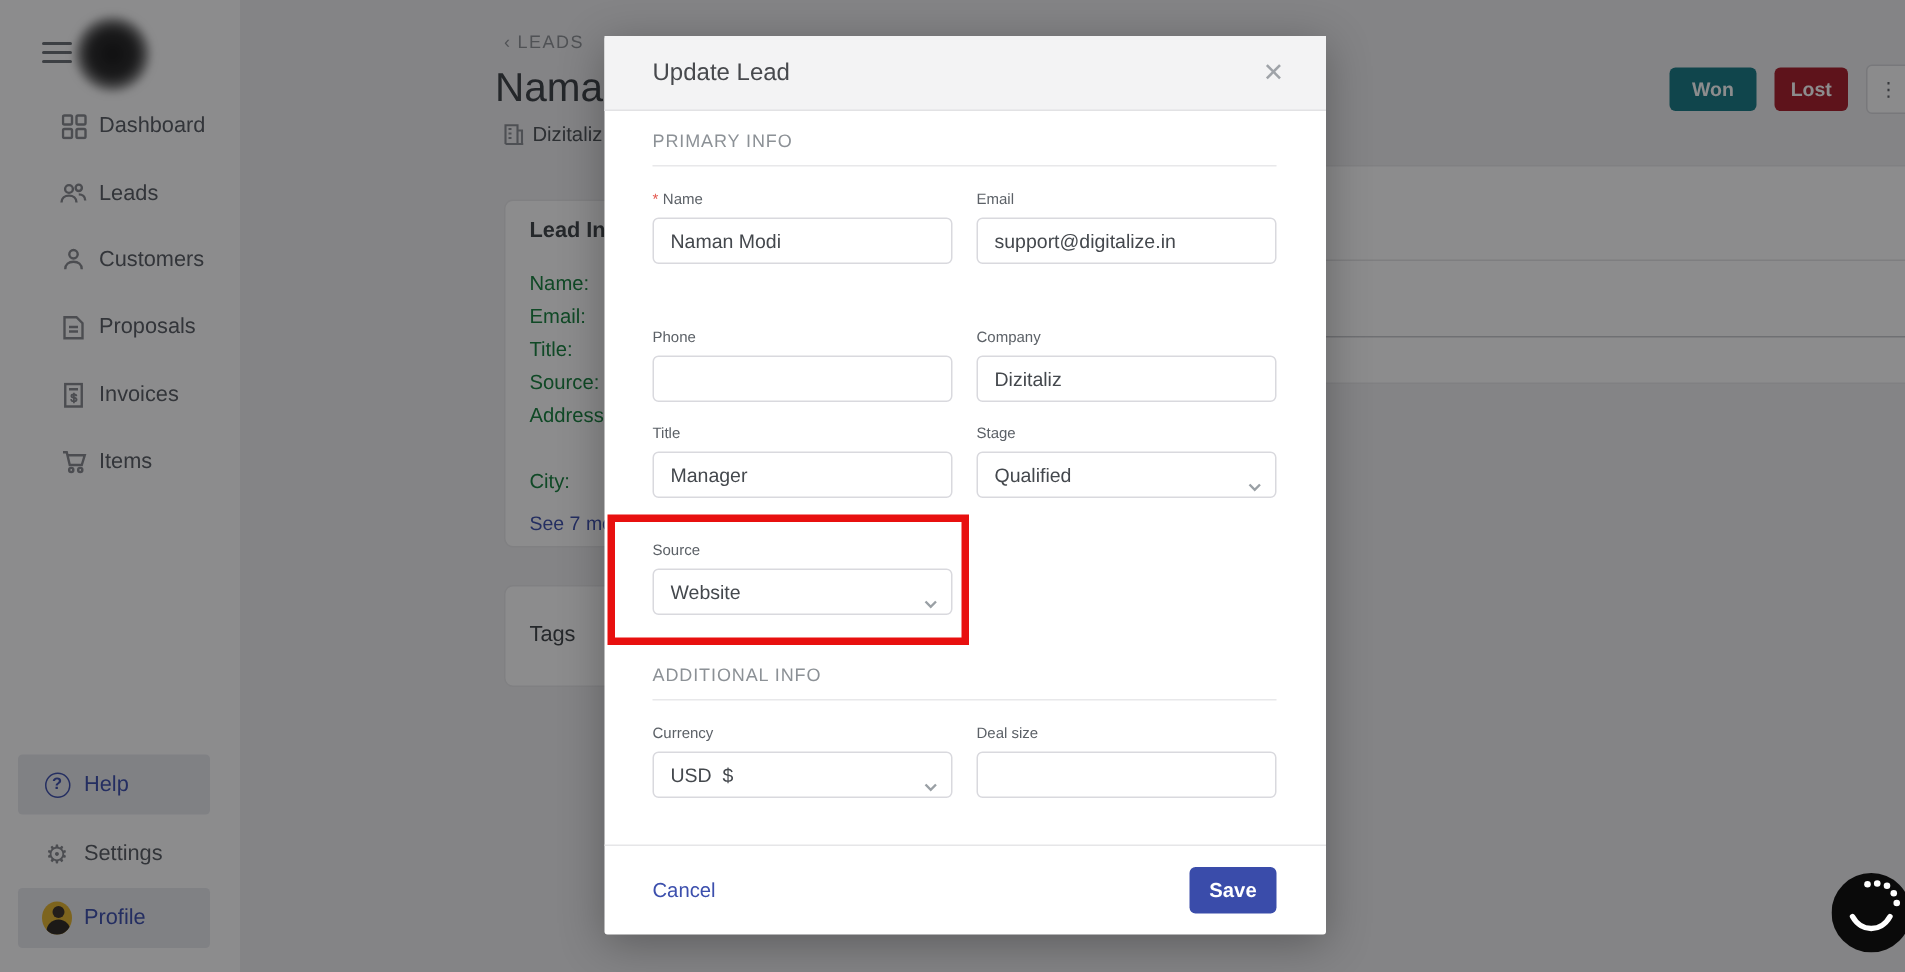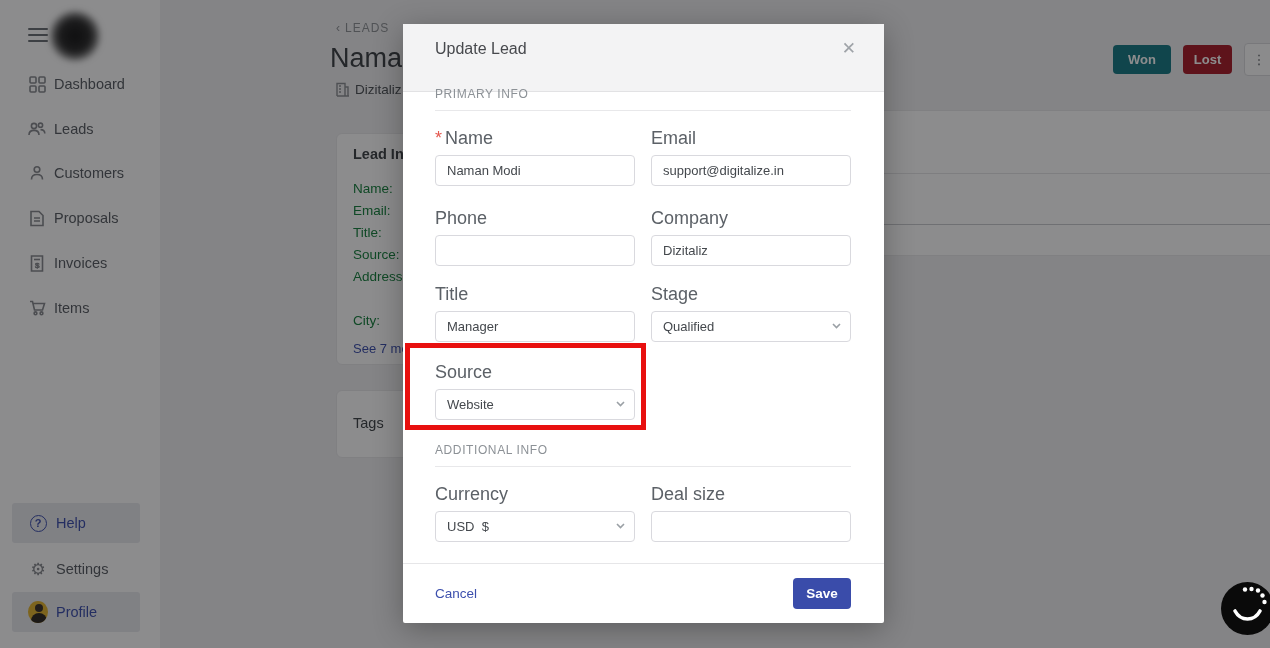--- a/index.html
+++ b/index.html
@@ -6,21 +6,21 @@
   html,body { width:1270px; height:648px; overflow:hidden; }
   body { font-family:"Liberation Sans", sans-serif; background:#f0f0f2; position:relative; }
 
   
   .sidebar { position:absolute; left:0; top:0; width:160px; height:648px; background:#ffffff; z-index:1; }
   .hamburger { position:absolute; left:28px; top:28px; width:20px; height:16px; cursor:pointer; }
   .hamburger span { display:block; height:2px; background:#6b7075; margin-bottom:4px; border-radius:1px; }
   .logo-blob { position:absolute; left:50px; top:11px; width:50px; height:50px; border-radius:50%;
     background:radial-gradient(circle at 50% 50%, #141414 0%, #2a2a2a 45%, rgba(80,80,80,0.45) 70%, rgba(120,120,120,0) 100%);
     filter:blur(3px); }
-  .nav-item { position:absolute; left:0; width:160px; height:30px; display:flex; align-items:center; cursor:pointer; }
+  .nav-item { position:absolute; left:12px; width:160px; height:30px; display:flex; align-items:center; cursor:pointer; }
   .nav-item .nicon { position:absolute; left:28px; width:18px; height:18px; display:flex; align-items:center; justify-content:center; }
   .nav-item .nlabel { position:absolute; left:54px; font-size:14.5px; color:#575c62; }
   .nav-item svg { stroke:#86898e; fill:none; stroke-width:1.6; }
   .bottom-item { position:absolute; left:12px; width:128px; height:40px; border-radius:3px; display:flex; align-items:center; cursor:pointer; }
   .bottom-item.active { background:#e9eaef; }
   .bottom-item .nicon { position:absolute; left:16px; width:20px; height:20px; display:flex; align-items:center; justify-content:center; }
   .bottom-item .nlabel { position:absolute; left:44px; font-size:14.5px; color:#575c62; }
   .bottom-item.indigo .nlabel { color:#3c4fad; }
   .help-q { width:17px; height:17px; border:1.5px solid #3c4fad; border-radius:50%; color:#3c4fad;
     font-size:11px; display:flex; align-items:center; justify-content:center; font-weight:bold; }
@@ -61,29 +61,29 @@
   .btn-lost { position:absolute; left:1023px; top:45px; width:49px; height:29px; background:#a91b28; }
   .btn-dots { position:absolute; left:1084px; top:43px; width:30px; height:33px; background:#fdfdfd; border:1px solid #d9dadd;
     border-radius:4px; color:#5d6166; font-size:13px; letter-spacing:0; line-height:1; cursor:pointer; }
 
   
   .overlay { position:absolute; left:0; top:0; width:1270px; height:648px; background:rgba(10,10,12,0.47); z-index:5; }
 
   
   .modal { position:absolute; left:403px; top:24px; width:481px; height:599px; background:#ffffff; z-index:10;
     border-radius:2px; box-shadow:0 6px 30px rgba(0,0,0,0.3); }
-  .modal-header { position:absolute; left:0; top:0; width:100%; height:68px; background:#f3f3f4; border-bottom:1px solid #e2e2e4; }
+  .modal-header { position:absolute; left:0; top:0; width:100%; height:50px; background:#f3f3f4; border-bottom:1px solid #e2e2e4; }
   .modal-title { position:absolute; left:32px; top:16px; font-size:16px; color:#47494d; }
   .modal-close { position:absolute; right:28px; top:14px; font-size:17px; color:#9fa3a8; cursor:pointer; }
   .section-title { position:absolute; left:32px; font-size:12px; letter-spacing:0.6px; color:#8c9196; }
   .section-divider { position:absolute; left:32px; right:33px; border-top:1px solid #e8e8ea; }
   .frow { position:absolute; left:32px; right:33px; height:56px; }
   .fcol { position:absolute; top:0; width:200px; }
   .fcol.right { left:216px; }
-  .flabel { display:block; font-size:18px; color:#5c6167; margin-bottom:6px; }
+  .flabel { display:block; font-size:10px; color:#5c6167; margin-bottom:6px; }
   .flabel .req { color:#e4584f; margin-right:3px; }
   .finput { width:200px; height:31px; border:1px solid #d9d9de; border-radius:4px; padding:0 11px;
     font-size:13px; color:#44484d; font-family:inherit; background:#fff; }
   .fselect { position:relative; }
   .fselect .chev { position:absolute; right:10px; top:13px; width:9px; height:6px; }
   .fselect .chev svg { stroke:#9aa0a5; fill:none; stroke-width:1.6; }
   .modal-footer { position:absolute; left:0; bottom:0; width:100%; height:60px; border-top:1px solid #e6e6e8; }
   .cancel-link { position:absolute; left:32px; top:22px; font-size:13.5px; color:#3c4fad; cursor:pointer; background:none; border:none; font-family:inherit; }
   .save-btn { position:absolute; right:33px; top:14px; width:58px; height:31px; background:#3a4caa; border:none;
     border-radius:4px; color:#fff; font-size:13.5px; font-weight:600; font-family:inherit; cursor:pointer; }
@@ -284,21 +284,21 @@
     <div class="fcol">
       <label class="flabel"><span class="req">*</span><span>Name</span></label>
       <input class="finput" value="Naman Modi" style="">
     </div>
     <div class="fcol right">
       <label class="flabel">Email</label>
       <input class="finput" value="support@digitalize.in" style="">
     </div>
   </div>
 
-  <div class="frow" style="top:184px">
+  <div class="frow" style="top:196px">
     <div class="fcol">
       <label class="flabel">Phone</label>
       <input class="finput" value="" style="">
     </div>
     <div class="fcol right">
       <label class="flabel">Company</label>
       <input class="finput" value="Dizitaliz" style="">
     </div>
   </div>
 

